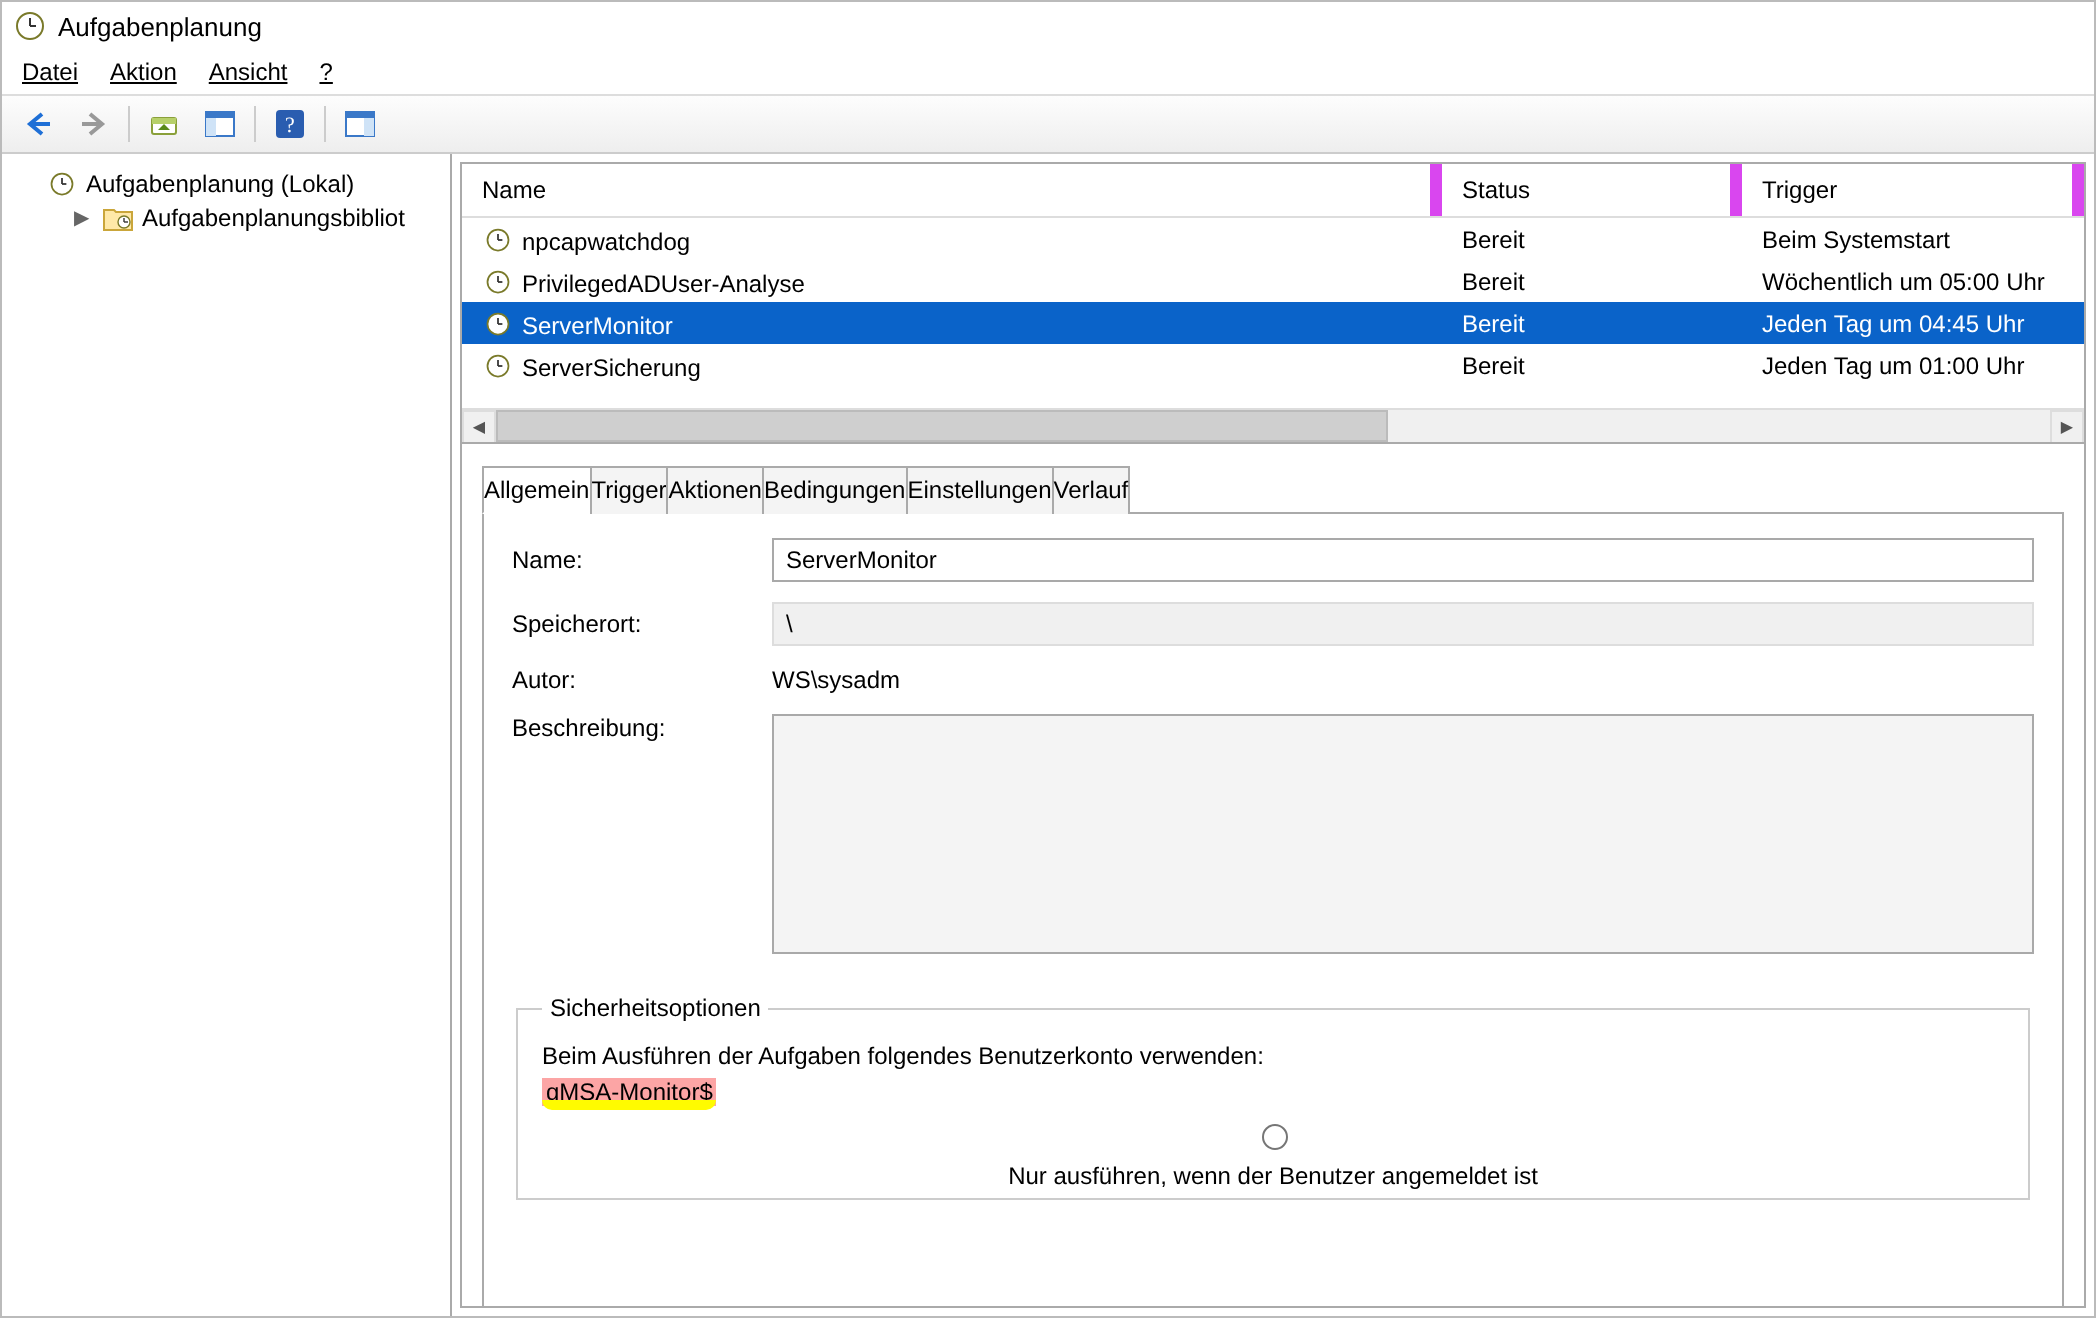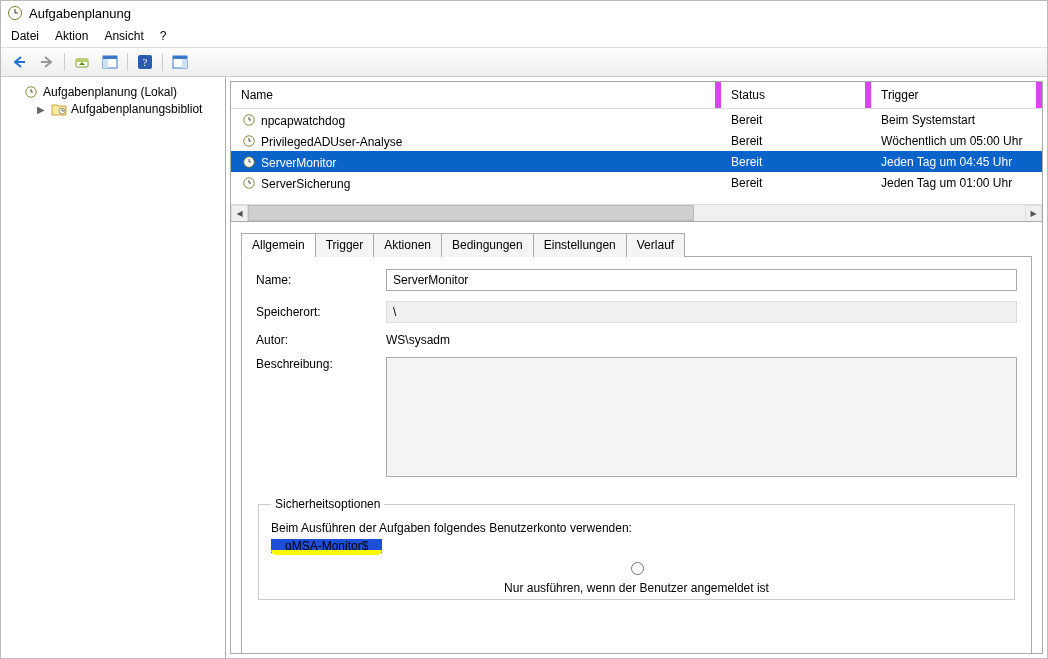--- a/index.html
+++ b/index.html
@@ -12,21 +12,21 @@
     overflow: hidden;
   }
   .window { width: 1048px; height: 659px; display: flex; flex-direction: column; border: 1px solid #bbb; }
   .titlebar {
     display: flex; align-items: center; gap: 6px;
     padding: 4px 6px; font-size: 13px;
     background: #fff;
   }
   .clock-icon { width: 16px; height: 16px; display: inline-flex; align-items: center; justify-content: center; }
   .menubar { display: flex; gap: 16px; padding: 4px 10px; border-bottom: 1px solid #ddd; background: #fff; }
-  .menubar span { cursor: default; }
+  .menubar span { cursor: default; text-decoration: underline; }
   .toolbar {
     display: flex; align-items: center; gap: 4px;
     padding: 3px 6px; border-bottom: 1px solid #ccc;
     background: linear-gradient(#fdfdfd, #eee);
   }
   .tbtn {
     width: 24px; height: 22px;
     border: 1px solid transparent; border-radius: 2px;
     display: flex; align-items: center; justify-content: center;
     background: transparent;
@@ -55,42 +55,42 @@
   .tl-row { display: flex; align-items: center; height: 21px; }
   .tl-row .cell { padding: 0 10px; overflow: hidden; text-overflow: ellipsis; white-space: nowrap; }
   .tl-row .cell.col-name { display: flex; align-items: flex-end; gap: 4px; }
   .tl-row.selected { background: #0a63c9; color: #fff; }
   .tl-scroll { height: 17px; background: #f0f0f0; border-top: 1px solid #ddd; position: relative; display: flex; }
   .tl-scroll .thumb { height: 100%; background: #cfcfcf; border: 1px solid #bbb; }
   .tl-scroll .arrowbtn { width: 17px; height: 17px; background: #f0f0f0; border: 1px solid #ddd; display:flex;align-items:center;justify-content:center;font-size:8px;color:#555;}
   .details { flex: 1; padding: 10px 10px 0 10px; overflow: hidden; }
   .tabs { display: flex; border-bottom: 1px solid #aaa; }
   .tab {
-    padding: 4px 10px; border: 1px solid #aaa; border-bottom: none;
+    padding: 4px 0; border: 1px solid #aaa; border-bottom: none;
     background: #f4f4f4; margin-right: -1px; position: relative; top: 1px;
   }
   .tab.active { background: #fff; border-bottom: 1px solid #fff; }
   .tabpanel { border: 1px solid #aaa; border-top: none; padding: 12px 14px; height: calc(100% - 24px); overflow: hidden; }
   .frow { display: flex; align-items: center; margin-bottom: 10px; gap: 10px; }
   .flabel { width: 120px; }
   .finput {
     flex: 1; border: 1px solid #a9a9a9; background: #fff;
     padding: 3px 6px; font-family: inherit; font-size: 12px;
   }
   .freadonly { flex: 1; background: #f0f0f0; border: 1px solid #ddd; padding: 3px 6px; }
   .fdesc {
     flex: 1; height: 120px; border: 1px solid #a9a9a9;
     background: #f4f4f4; padding: 4px; resize: none;
     font-family: inherit; font-size: 12px;
   }
   fieldset.sec {
     border: 1px solid #ccc; margin-top: 20px; padding: 10px 12px 4px;
   }
   fieldset.sec legend { padding: 0 4px; }
-  .acct { background: #1d4ed8; display: inline-block; padding: 0 14px; position: relative; }
+  .acct { background: #fca5a5; display: inline-block; padding: 0 2px; position: relative; }
   .acct::after{
     content:""; position:absolute; left:0; right:0; bottom:-2px; height:5px;
     background: #fffb00; border-radius: 0 0 6px 6px;
   }
   .radio-row { display: flex; align-items: center; gap: 6px; margin-top: 6px; flex-direction: column; }
   input[type=radio]{ width:13px; height:13px; }
 </style>
 </head>
 <body>
 

